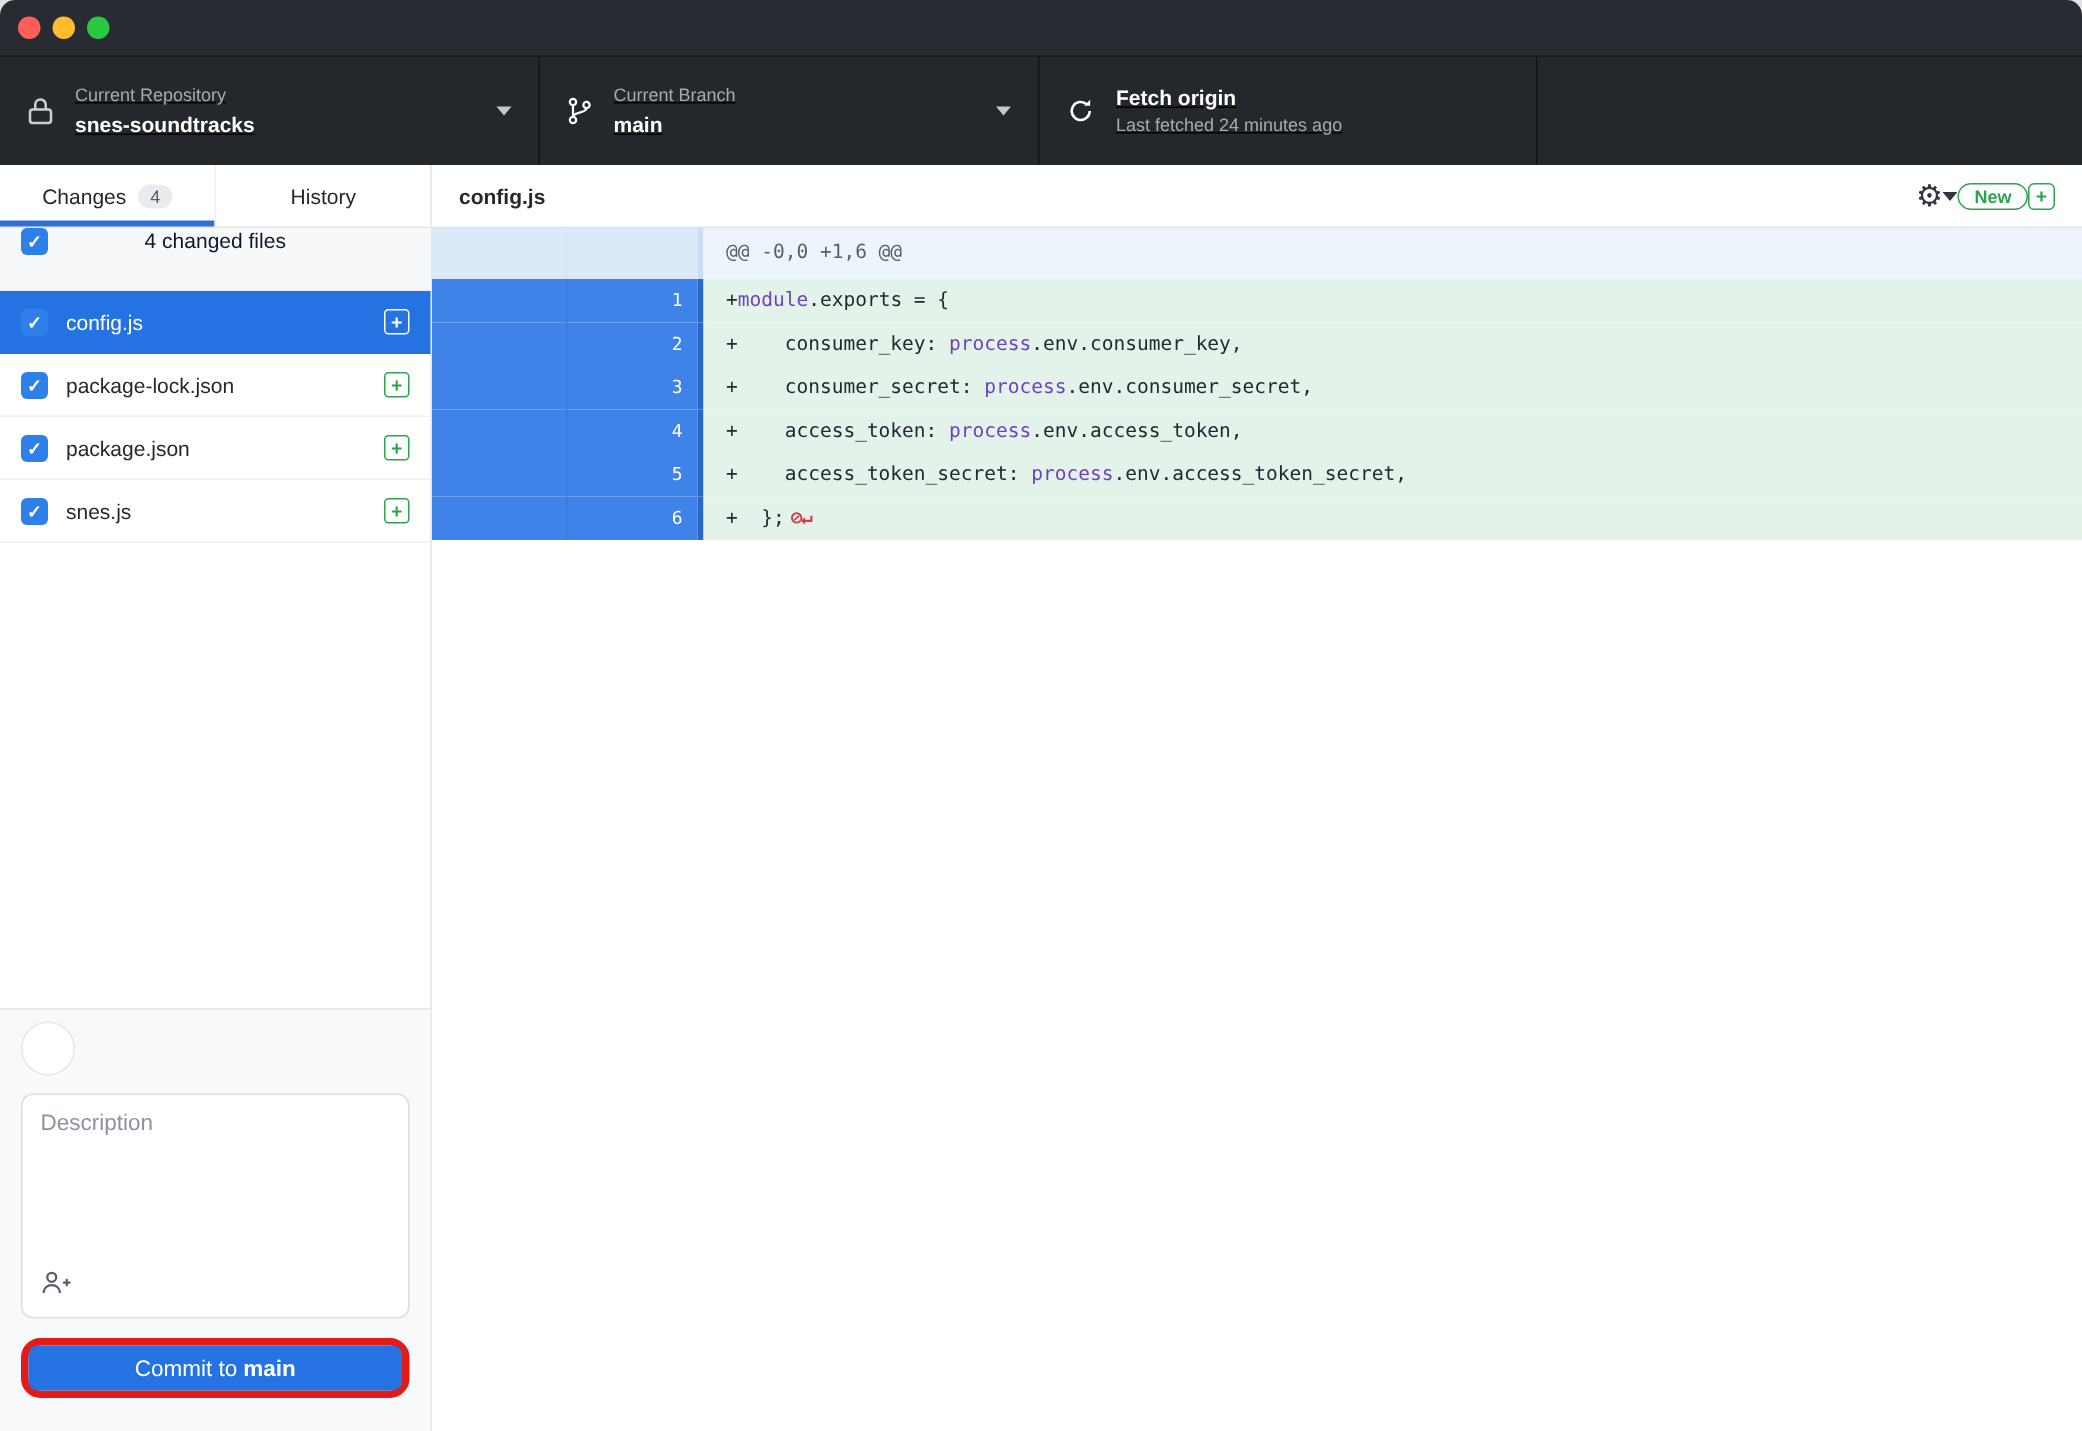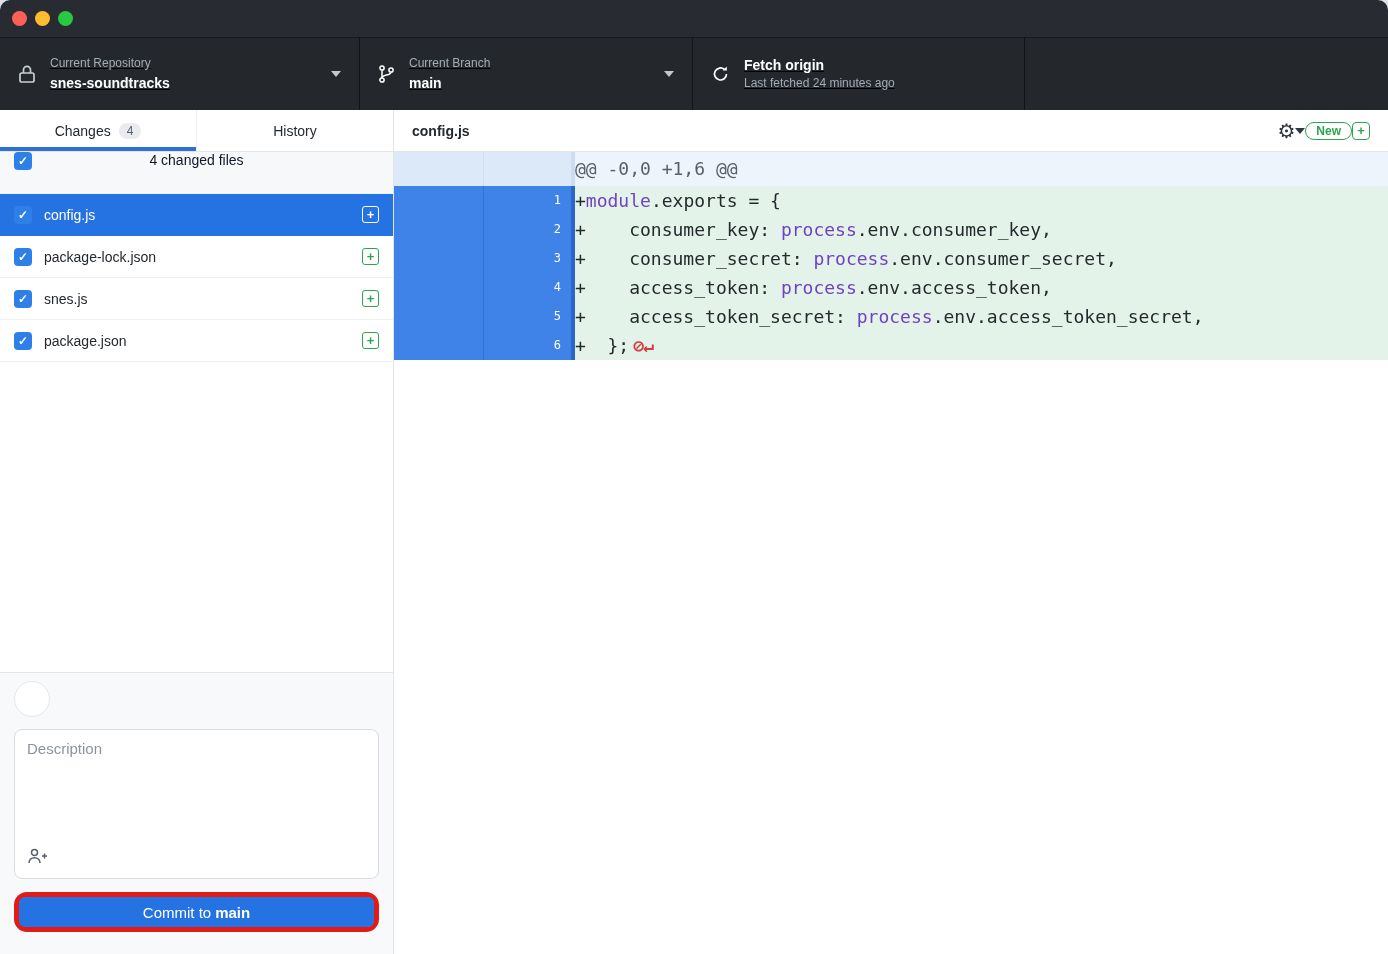--- a/index.html
+++ b/index.html
@@ -21,21 +21,21 @@
   .tb-section.branch { width:333px; }
   .tb-section.fetch { width:332px; }
   .tb-rest { flex:1; }
   .tb-icon { margin-right:14px; display:flex; align-items:center; }
   .tb-text { display:flex; flex-direction:column; line-height:1.3;text-decoration:underline; }
   .tb-label { font-size:12px; color:var(--toolbar-label); }
   .tb-value { font-size:14px; font-weight:bold; color:#fff; margin-top:2px; }
   .tb-caret { margin-left:auto; width:0; height:0; border-left:5px solid transparent; border-right:5px solid transparent; border-top:6px solid #c3c8cd; }
   
   .content { flex:1; display:flex; min-height:0; }
-  .sidebar { width:394px; flex:0 0 auto; border-right:1px solid var(--row-border-strong); display:flex; flex-direction:column; background:#fff; }
+  .sidebar { width:288px; flex:0 0 auto; border-right:1px solid var(--row-border-strong); display:flex; flex-direction:column; background:#fff; }
   .main { flex:1; display:flex; flex-direction:column; background:#fff; min-width:0; }
   
   .tabs { height:42px; display:flex; border-bottom:1px solid var(--row-border-strong); flex:0 0 auto; }
   .tab { flex:1; display:flex; align-items:center; justify-content:center; font-size:14px; color:#24292e; position:relative; cursor:pointer; }
   .tab + .tab { border-left:1px solid var(--row-border); }
   .tab.active::after { content:""; position:absolute; left:0; right:0; bottom:0; height:4px; background:var(--tab-underline); }
   .badge { background:var(--badge-bg); color:#57606a; border-radius:10px; font-size:12px; padding:1px 8px; margin-left:8px; }
   
   .select-all { height:42px; background:var(--selectall-bg); border-bottom:1px solid var(--row-border); position:relative; display:flex; justify-content:center; font-size:14px; color:#0f172a; flex:0 0 auto; }
   .select-all .checkbox { position:absolute; left:14px; }
@@ -71,21 +71,21 @@
   .gear-caret { width:0; height:0; border-left:5px solid transparent; border-right:5px solid transparent; border-top:6px solid #30363d; cursor:pointer; }
   .new-badge { border:1.5px solid var(--green); color:var(--green); border-radius:14px; padding:1px 10px; font-size:12px; font-weight:600; }
   .plus-square.header-plus { width:18px; height:18px; border-radius:4px; }
   
   .diff { flex:1; overflow:hidden; font-family:"DejaVu Sans Mono", monospace; }
   .diff-row { display:flex; height:29px; }
   .diff-row.hunk { height:34px; }
   .g-old { width:89px; flex:0 0 auto; }
   .g-new { width:88px; flex:0 0 auto; border-left:1px solid rgba(27,31,35,0.08); text-align:right; font-size:12px; }
   .g-strip { width:4px; flex:0 0 auto; }
-  .d-content { flex:1; font-size:18px; white-space:pre; padding-left:0; overflow:hidden; }
+  .d-content { flex:1; font-size:13px; white-space:pre; padding-left:15px; overflow:hidden; }
   .hunk .g-old, .hunk .g-new { background:var(--hunk-gutter-bg); }
   .hunk .g-new { border-left-color:rgba(27,31,35,0.05); }
   .hunk .g-strip { background:#ccdcf2; }
   .hunk .d-content { background:var(--hunk-content-bg); color:var(--hunk-text); line-height:34px; }
   .add .g-old, .add .g-new { background:var(--gutter-blue); }
   .add .g-new { border-left-color:var(--gutter-divider); color:#fff; line-height:29px; padding-right:10px; cursor:pointer; }
   .add .g-old { cursor:pointer; }
   .add .g-strip { background:var(--gutter-strip); }
   .add .d-content { background:var(--add-bg); color:var(--code-text); line-height:29px; }
   .seg-keyword { color:var(--keyword-purple); }
@@ -171,26 +171,26 @@
             <span class="file-name">config.js</span>
             <span class="plus-square"></span>
           </div>
           <div class="file-row">
             <span class="checkbox"></span>
             <span class="file-name">package-lock.json</span>
             <span class="plus-square"></span>
           </div>
           <div class="file-row">
             <span class="checkbox"></span>
+            <span class="file-name">package.json</span>
+            <span class="plus-square"></span>
+          </div>
+          <div class="file-row">
+            <span class="checkbox"></span>
             <span class="file-name">snes.js</span>
-            <span class="plus-square"></span>
-          </div>
-          <div class="file-row">
-            <span class="checkbox"></span>
-            <span class="file-name">package.json</span>
             <span class="plus-square"></span>
           </div>
         </div>
 
       <div class="sidebar-spacer"></div>
 
       <div class="commit-form">
         <div class="summary-row">
           <span class="avatar"></span>
         </div>

